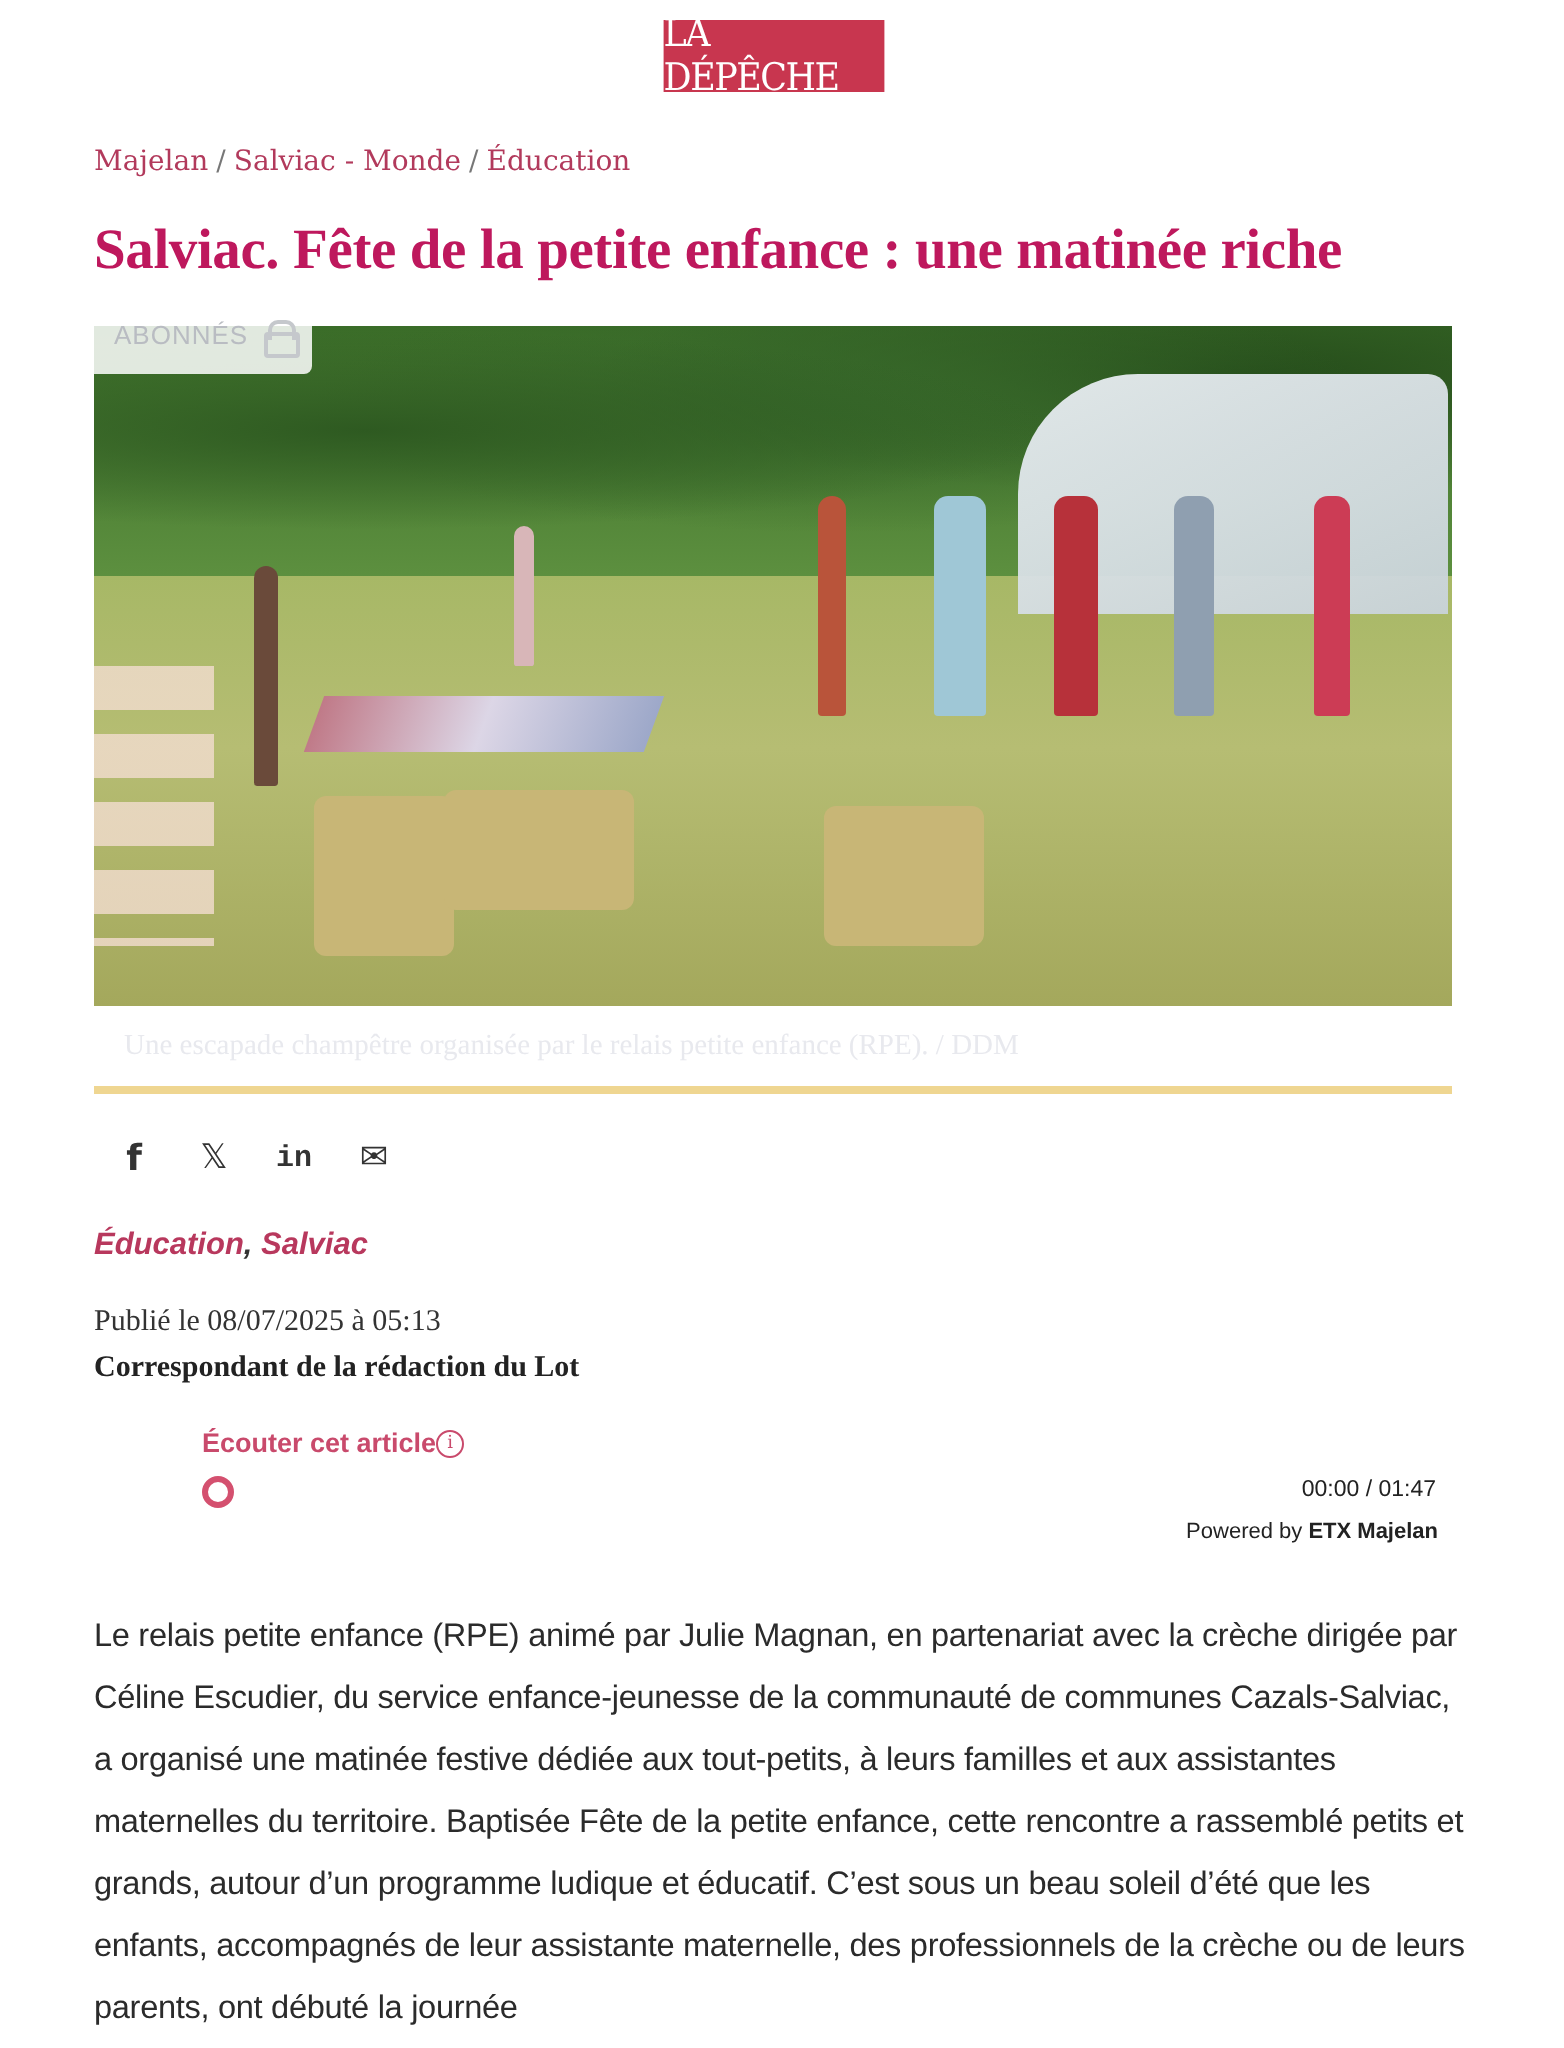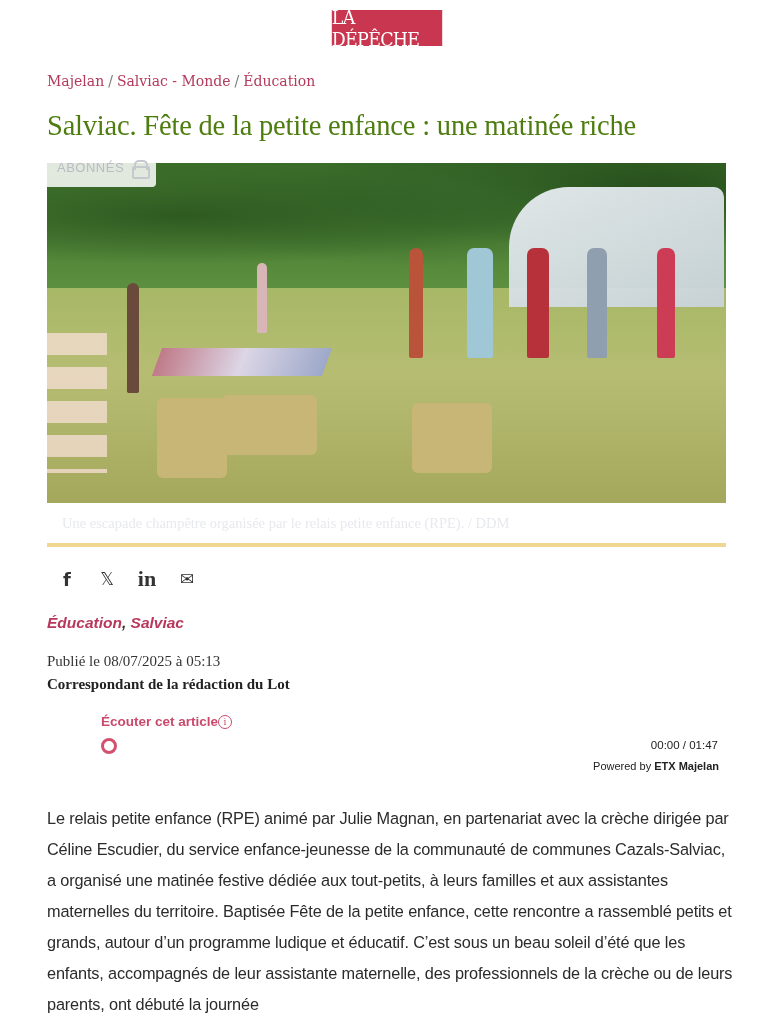--- a/index.html
+++ b/index.html
@@ -15,22 +15,22 @@
 
   .breadcrumb {
     position: absolute; left: 47px; top: 73px;
     font-family: "DejaVu Serif", serif; font-size: 14px; color: #b23a5c;
   }
   .breadcrumb .sep { color: #777; margin: 0 4px; }
   .breadcrumb a { color: #b23a5c; text-decoration: none; }
 
   .title {
     position: absolute; left: 47px; top: 110px; width: 700px;
-    font-family: "Liberation Serif", serif; font-weight: normal; font-size: 28.5px;
-    color: #4d7c0f; letter-spacing: -0.2px;
+    font-family: "Liberation Serif", serif; font-weight: bold; font-size: 28.5px;
+    color: #be185d; letter-spacing: -0.2px;
   }
 
   .photo {
     position: absolute; left: 47px; top: 163px; width: 679px; height: 340px; overflow: hidden;
     background: linear-gradient(180deg, #3f6b2a 0%, #5b8c3a 30%, #86a84b 55%, #a9b564 70%, #9aa858 100%);
   }
   .photo .trees { position: absolute; left: 0; top: 0; width: 100%; height: 130px;
     background: radial-gradient(ellipse at 20% 40%, #2e5a21 0%, transparent 45%),
                 radial-gradient(ellipse at 55% 30%, #37682a 0%, transparent 50%),
                 radial-gradient(ellipse at 85% 20%, #244b1a 0%, transparent 40%),
@@ -61,21 +61,21 @@
   .caption {
     position: absolute; left: 62px; top: 515px; width: 670px;
     font-family: "Liberation Serif", serif; font-size: 14.5px; color: #e8e9ee;
   }
   .divider-gold { position: absolute; left: 47px; top: 543px; width: 679px; height: 4px; background: #efd691; }
 
   .share { position: absolute; left: 57px; top: 568px; display: flex; gap: 20px; align-items: center; }
   .share .ico { width: 20px; height: 22px; display: flex; align-items: center; justify-content: center;
     color: #333; font-size: 17px; font-weight: bold; cursor: pointer; }
   .share .ico.fb { font-family: "DejaVu Sans", sans-serif; font-size: 18px; }
-  .share .ico.in { font-family: Liberation Serif, serif; font-size: 22px; }
+  .share .ico.in { font-family: Liberation Mono, monospace; font-size: 15px; }
   .share .ico.x { font-family: "DejaVu Sans", sans-serif; font-weight: normal; font-size: 17px; }
 
   .tags { position: absolute; left: 47px; top: 614px; font-size: 15.5px; font-weight: bold; color: #b8385d; font-style: italic; }
   .tags a { color: #b8385d; text-decoration: none; }
   .tags .comma { color: #333; }
 
   .published { position: absolute; left: 47px; top: 653px; font-family: Liberation Serif, serif; font-size: 15px; color: #333; }
   .author { position: absolute; left: 47px; top: 676px; font-family: "Liberation Serif", serif; font-size: 15px; font-weight: bold; color: #222; }
 
   .player-title { position: absolute; left: 101px; top: 714px; font-size: 13.5px; font-weight: bold; color: #c94a6c; display: flex; align-items: center; }

